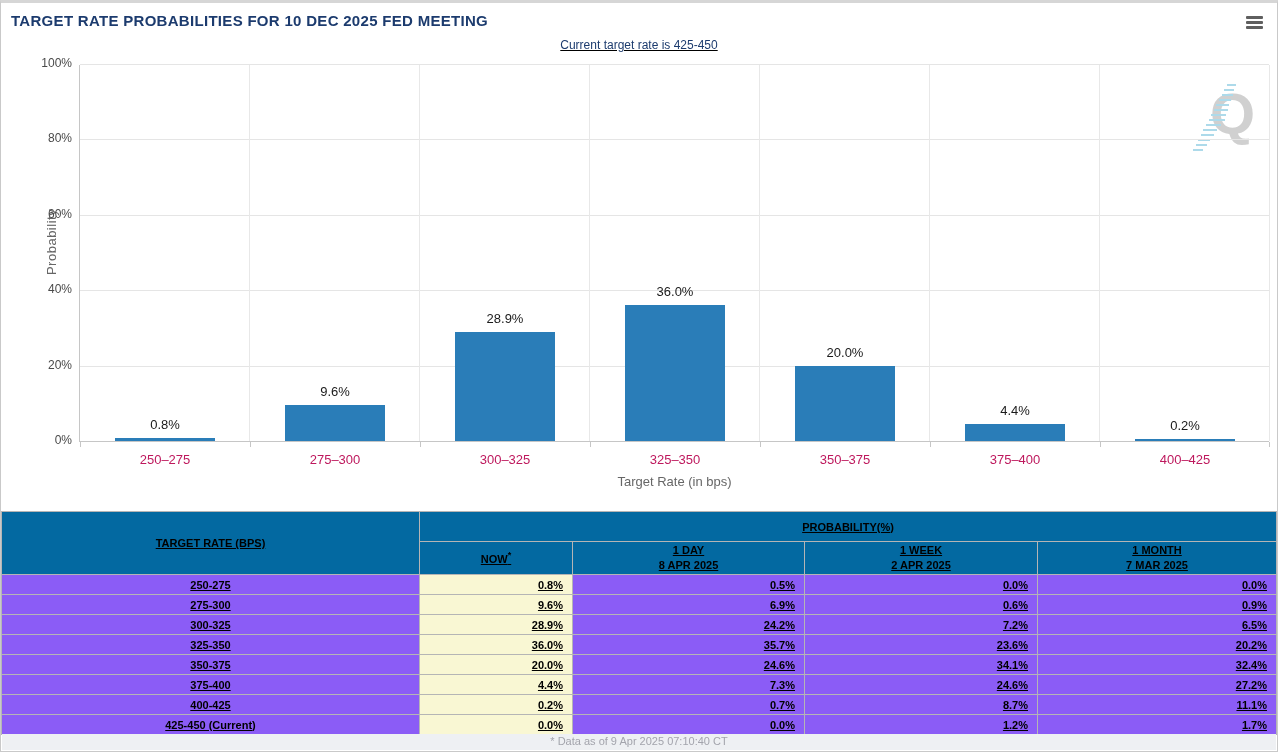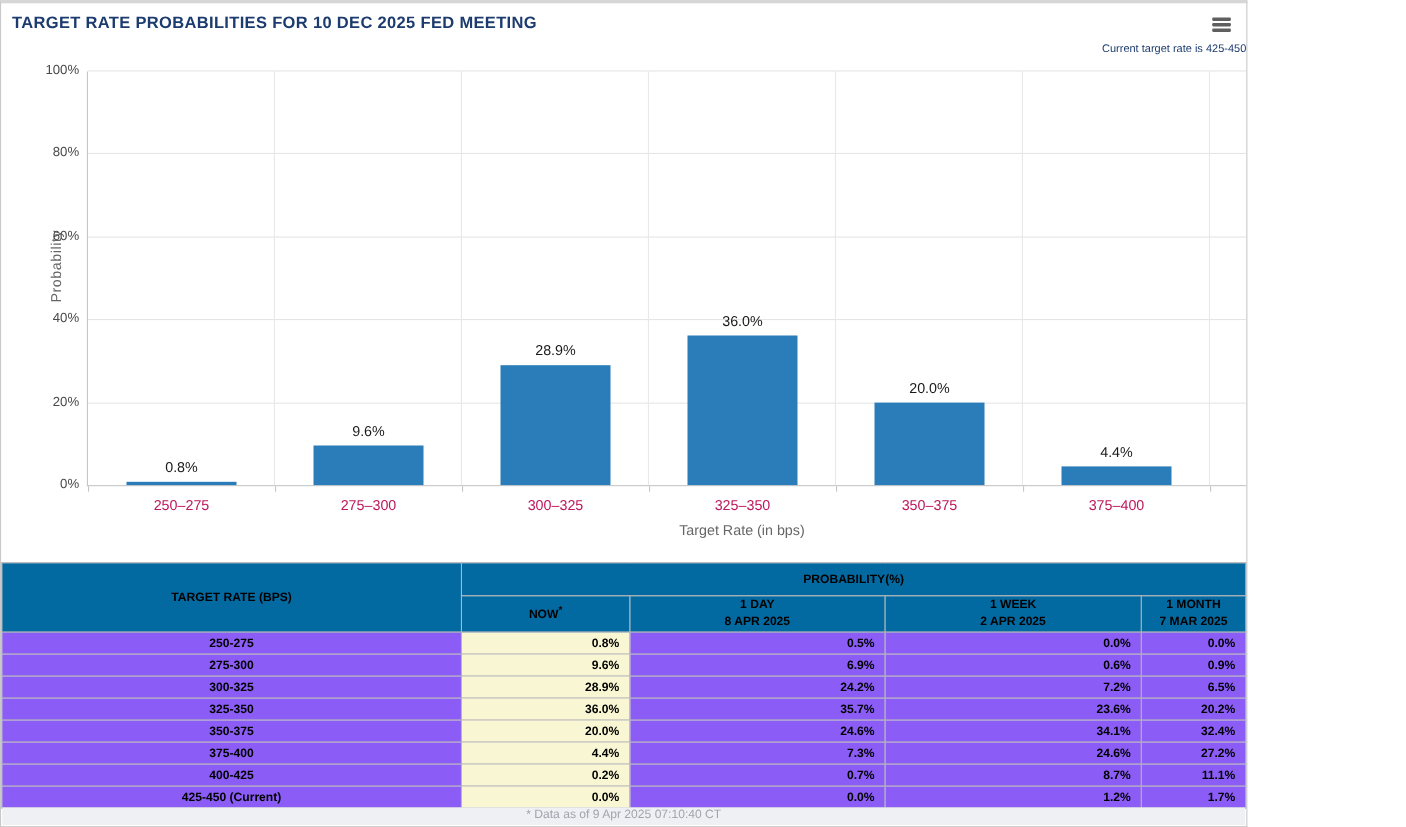--- a/index.html
+++ b/index.html
@@ -1,30 +1,30 @@
 <!DOCTYPE html>
 <html><head>
 <meta charset="utf-8">
 <style>
   * { margin:0; padding:0; box-sizing:border-box; }
   html,body { background:#fff; }
   .page {
-    width:1134px; height:752px; position:relative; background:#fff;
+    width:1278px; height:752px; position:relative; background:#fff;
     border:1px solid #c9c9c9; border-top:3px solid #d6d6d6;
-    font-family:"Liberation Sans", sans-serif; overflow:hidden;
+    font-family:"Liberation Sans", sans-serif; overflow:hidden;text-decoration:underline;
   }
   
   .hdr { position:relative; height:32px; }
   .hdr-title {
     position:absolute; left:10px; top:9px; font-size:15px; font-weight:700;
     letter-spacing:.3px; color:#1c3b6e;
   }
   .menu-btn { position:absolute; right:14px; top:13px; width:17px; height:15px; cursor:pointer; }
   .menu-btn span { display:block; height:3px; background:#5f5f5f; border-radius:1px; margin-bottom:2px; }
-  .subtitle { text-align:right; font-size:10px; color:#1c3b6e; height:22px; line-height:20px; }
+  .subtitle { text-align:center; font-size:12px; color:#1c3b6e; height:22px; line-height:20px; }
 
   
   .chart-wrap { position:relative; height:450px; }
   .plot {
     position:absolute; left:78px; top:8px; width:1190px; height:377px;
     border-left:1px solid #c6c6c6; border-bottom:1px solid #c6c6c6;
   }
   .gl-h { position:absolute; left:0; width:100%; height:1px; background:#e5e5e5; }
   .gl-v { position:absolute; top:0; width:1px; height:100%; background:#e8e8e8; }
   .xtick { position:absolute; width:1px; height:5px; bottom:-6px; background:#c6c6c6; }

